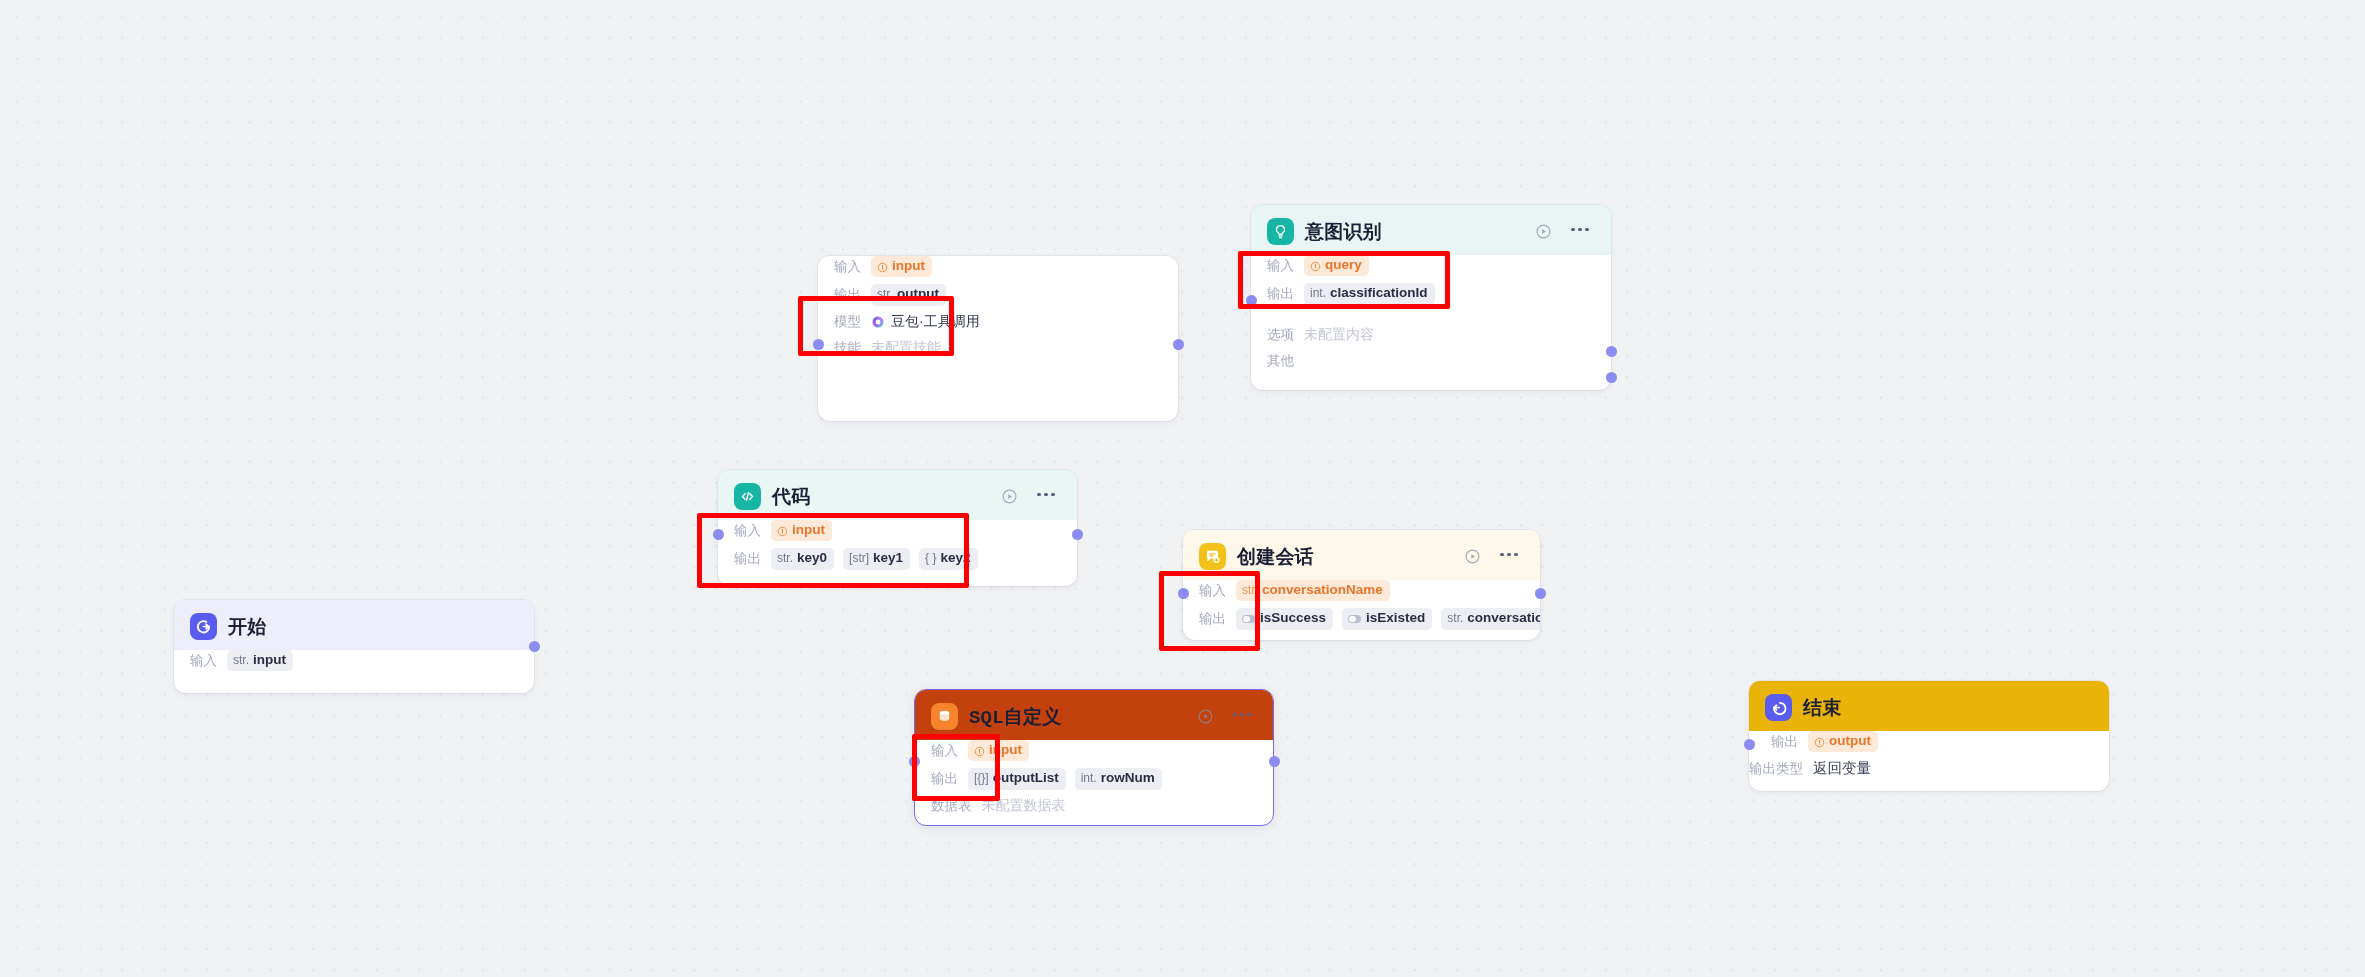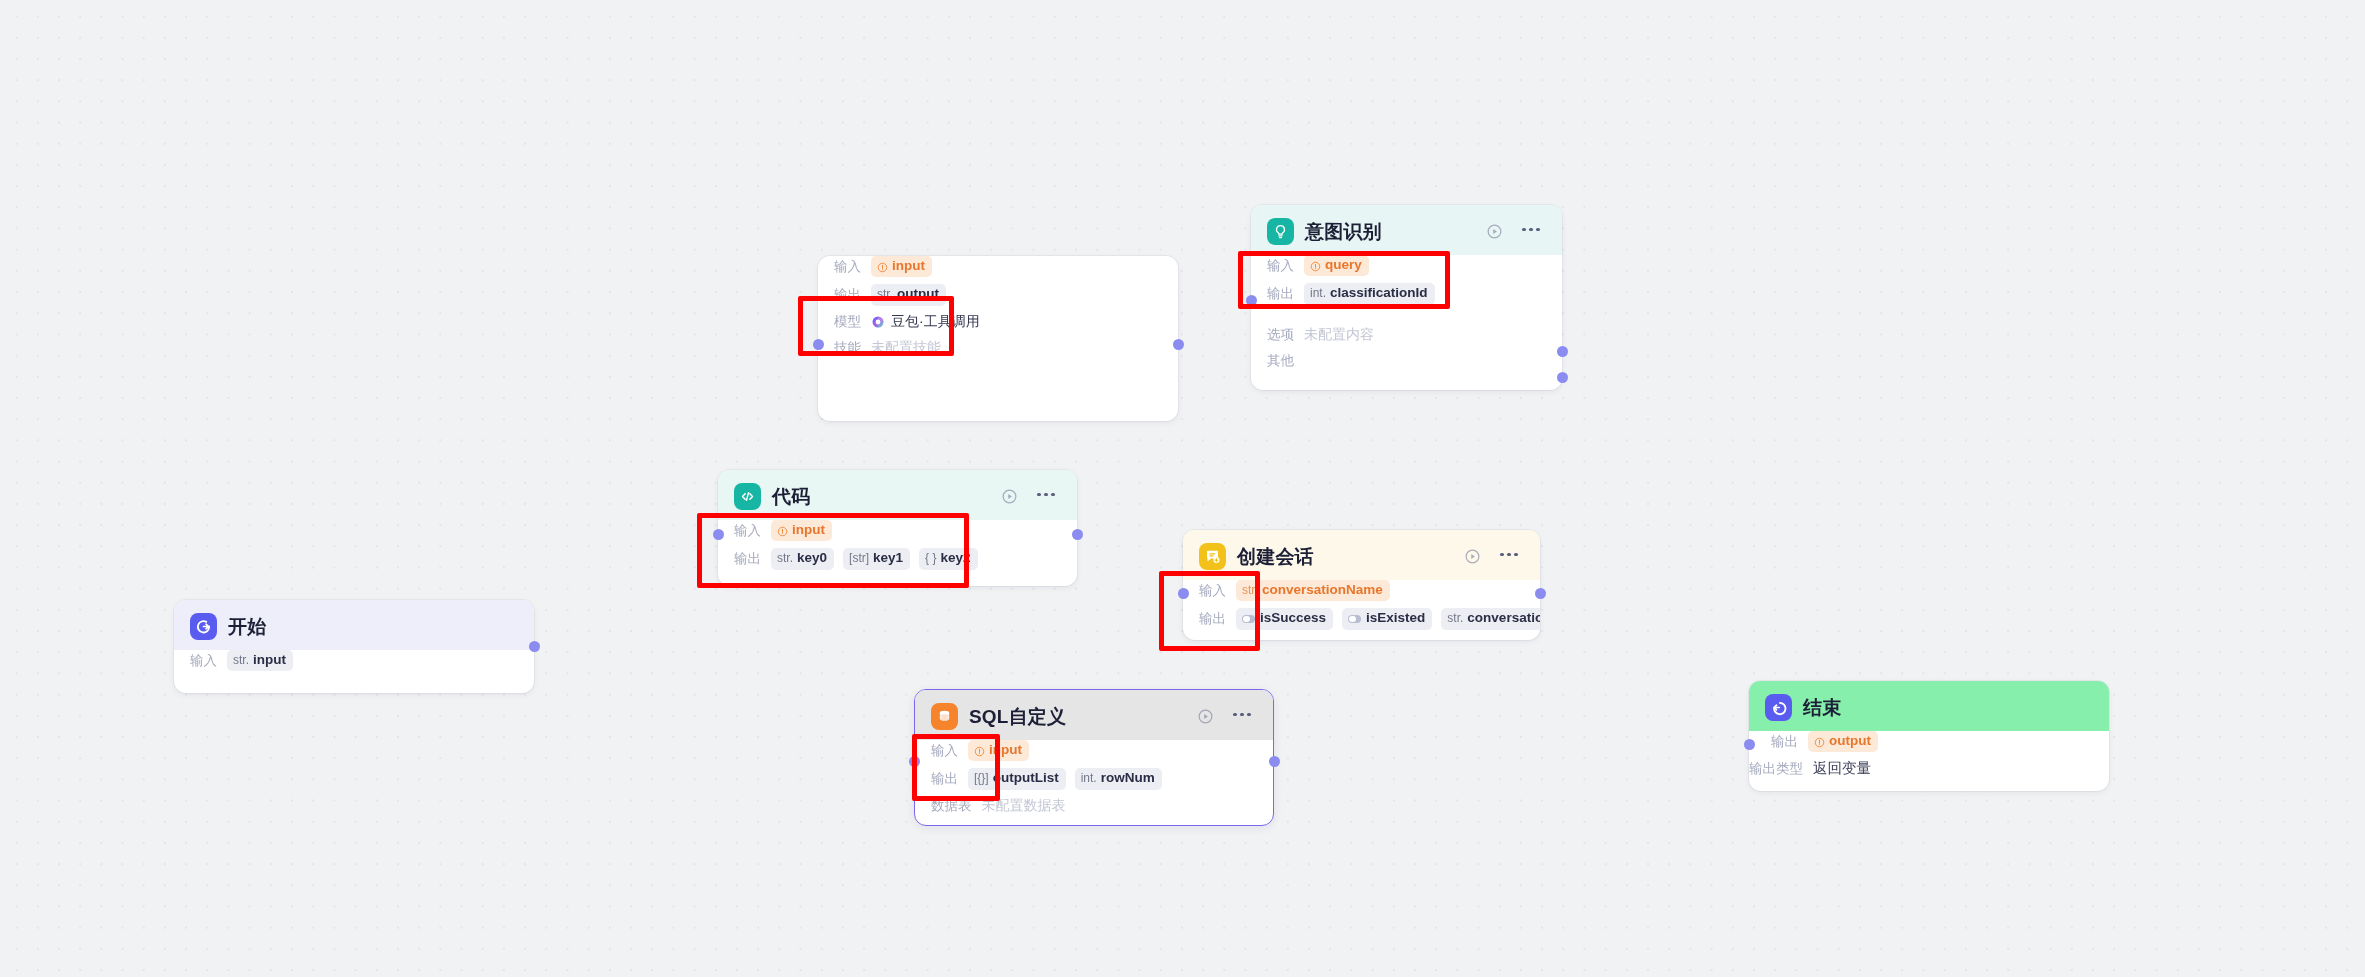--- a/index.html
+++ b/index.html
@@ -237,21 +237,21 @@
         <div class="row">
           <span class="lbl">技能</span>
           <span class="plain">未配置技能</span>
         </div>
       </div>
     </div>
     <span class="port" style="left:-5.5px; top:83px;"></span>
     <span class="port" style="right:-5.5px; top:83px;"></span>
   </div>
 
-  <div class="node" style="left:1251px; top:205px; width:311px; height:185px;">
+  <div class="node" style="left:1251px; top:205px; width:360px; height:185px;">
     <div class="node-inner">
       <div class="hdr" style="background:#e7f6f4;">
         <span class="nicon" style="background:#17b6a4;">
           <svg width="17" height="17" viewBox="0 0 24 24" fill="none">
             <path d="M12 3.6a5.6 5.6 0 0 0-3.2 10.2c.5.4.8 1 .8 1.6v.4h4.8v-.4c0-.6.3-1.2.8-1.6A5.6 5.6 0 0 0 12 3.6z" stroke="#fff" stroke-width="1.8" stroke-linejoin="round"></path>
             <path d="M9.8 18.3h4.4M10.6 20.6h2.8" stroke="#fff" stroke-width="1.8" stroke-linecap="round"></path>
             <path d="M16.6 4.4l.5 1.4 1.4.5-1.4.5-.5 1.4-.5-1.4-1.4-.5 1.4-.5z" fill="#fff"></path>
           </svg>
         </span>
         <span class="hdr-title">意图识别</span>
@@ -421,21 +421,21 @@
           </span>
         </div>
       </div>
     </div>
     <span class="port" style="left:-5.5px; top:58px;"></span>
     <span class="port" style="right:-5.5px; top:58px;"></span>
   </div>
 
   <div class="node sel" style="left:914px; top:689px; width:360px; height:137px;">
     <div class="node-inner">
-      <div class="hdr" style="background:#e5e5e5;">
+      <div class="hdr" style="background:#c2410c;font-family:Liberation Mono, monospace;">
         <span class="nicon" style="background:#f5842c;">
           <svg width="17" height="17" viewBox="0 0 24 24" fill="none">
             <ellipse cx="12" cy="6.6" rx="6.6" ry="2.6" fill="#fff"></ellipse>
             <path d="M5.4 6.6v4.2c0 1.45 2.95 2.6 6.6 2.6s6.6-1.15 6.6-2.6V6.6" fill="#fff"></path>
             <path d="M5.4 11.2v4.2c0 1.45 2.95 2.6 6.6 2.6s6.6-1.15 6.6-2.6v-4.2" fill="#fff"></path>
             <ellipse cx="12" cy="11" rx="6.6" ry="2.3" fill="#f5842c" opacity="0.25"></ellipse>
             <ellipse cx="12" cy="15.4" rx="6.6" ry="2.3" fill="#f5842c" opacity="0.25"></ellipse>
           </svg>
         </span>
         <span class="hdr-title">SQL自定义</span>
@@ -485,21 +485,21 @@
           <span class="plain">未配置数据表</span>
         </div>
       </div>
     </div>
     <span class="port" style="left:-6.5px; top:66px;"></span>
     <span class="port" style="right:-6.5px; top:66px;"></span>
   </div>
 
   <div class="node" style="left:1749px; top:681px; width:360px; height:110px;">
     <div class="node-inner">
-      <div class="hdr" style="background:#86efac;align-items:flex-end;">
+      <div class="hdr" style="background:#eab308;align-items:flex-end;">
         <span class="nicon" style="background:#5a5cf0;">
           <svg width="17" height="17" viewBox="0 0 24 24" fill="none">
             <path d="M14 5.5A8 8 0 1 1 6 12" stroke="#fff" stroke-width="2.6" stroke-linecap="round"></path>
             <path d="M13 12H5.6M9.2 8.8 5.8 12l3.4 3.2" stroke="#fff" stroke-width="2.4" stroke-linecap="round" stroke-linejoin="round"></path>
           </svg>
         </span>
         <span class="hdr-title">结束</span>
         <span class="hdr-spacer"></span>
       </div>
       <div class="body" style="padding-left:22px;">

